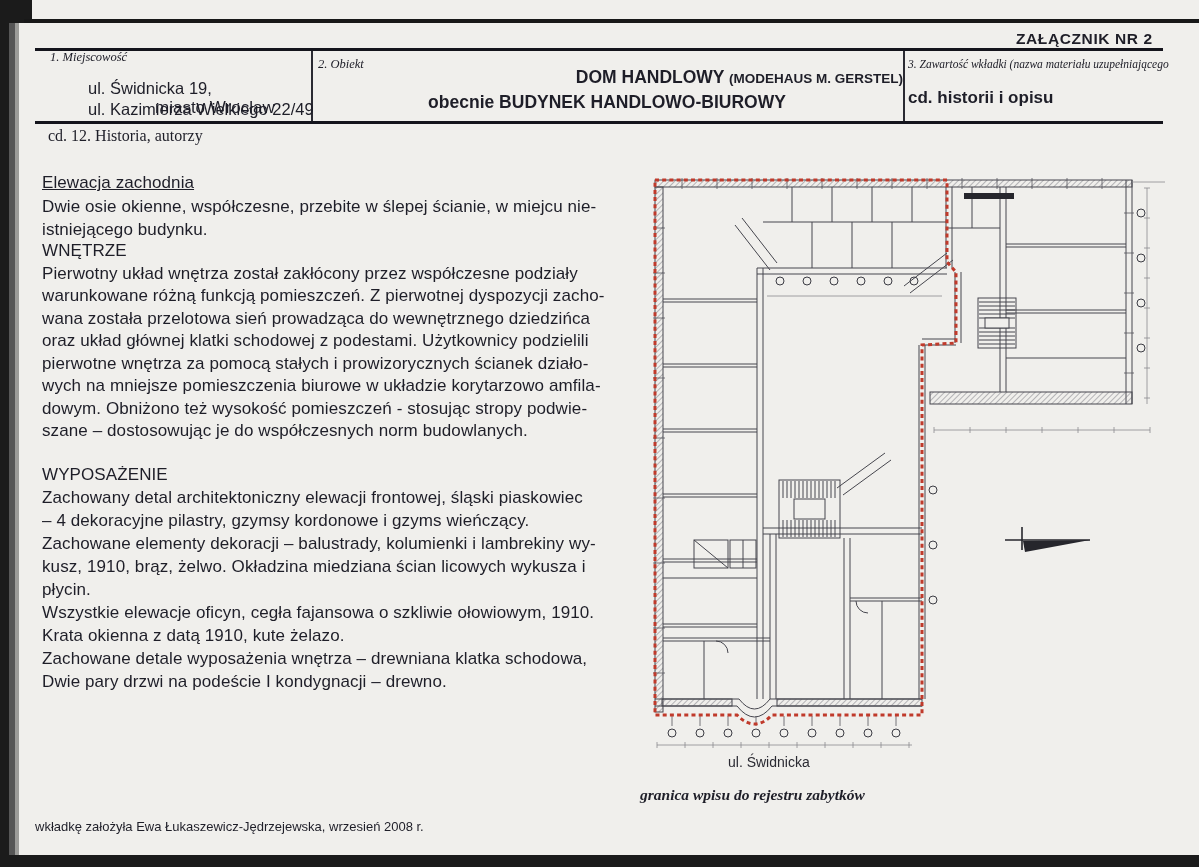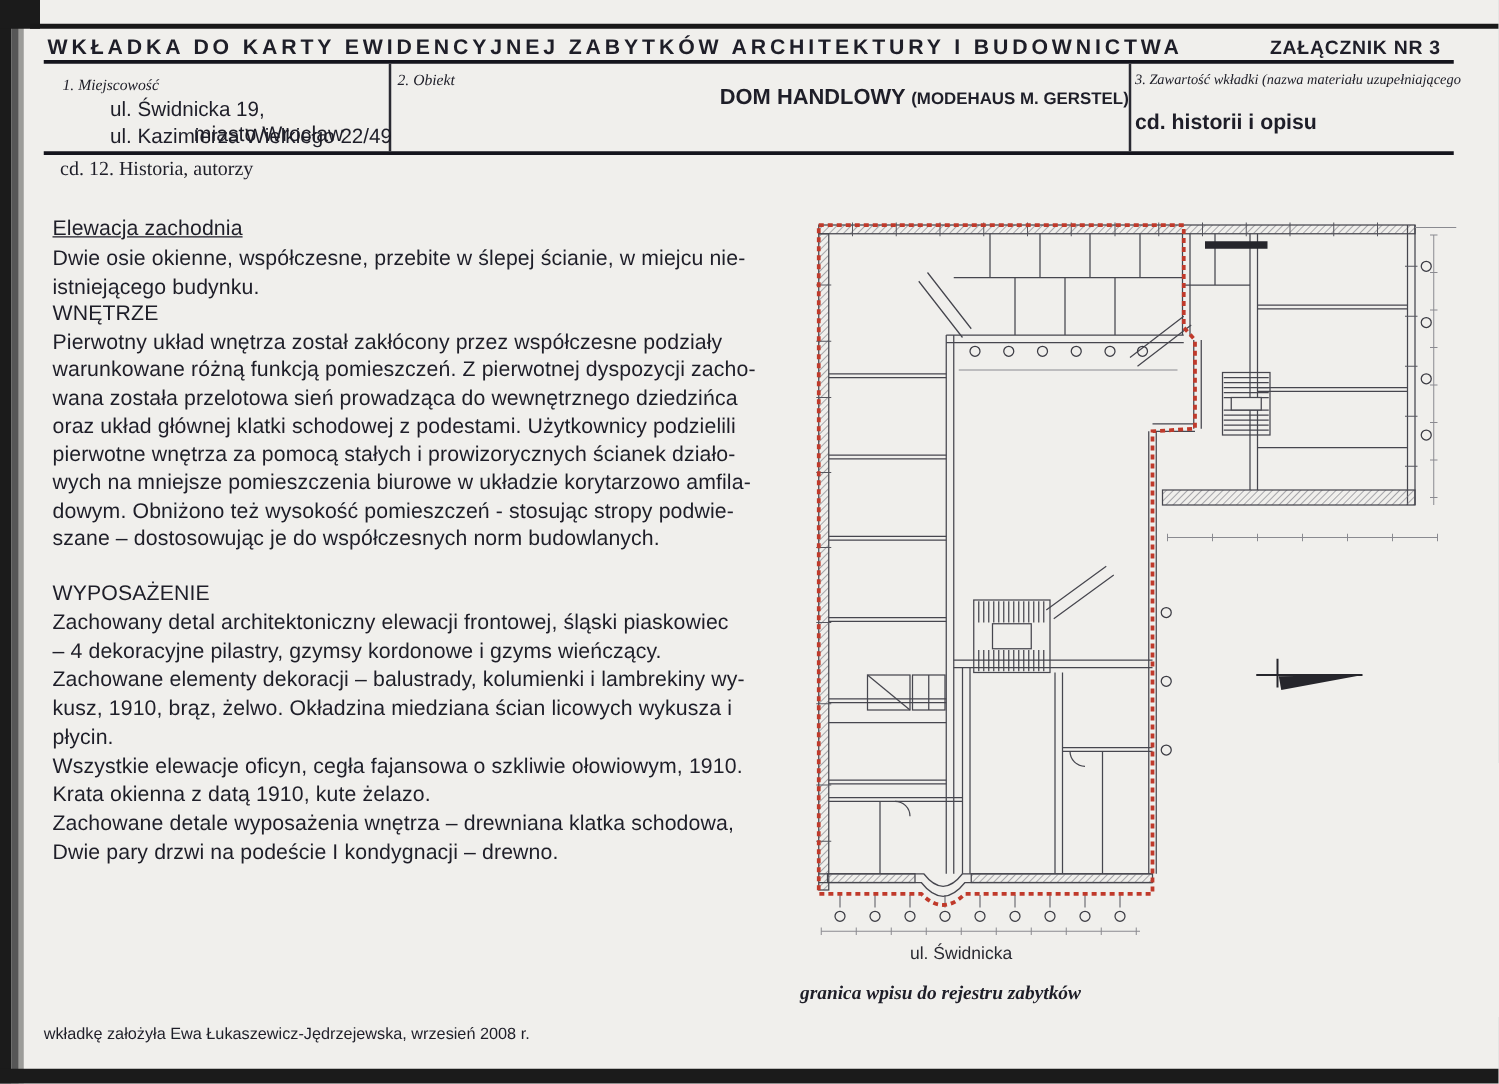--- a/index.html
+++ b/index.html
@@ -56,35 +56,35 @@
 
 <div class="page">
 
   <div class="edge l1"></div>
   <div class="edge l2"></div>
   <div class="edge l3"></div>
   <div class="edge corner"></div>
   <div class="edge top"></div>
   <div class="edge bottom"></div>
 
-  <div class="doc-title">WKŁADKA DO KARTY EWIDENCYJNEJ ZABYTKÓW ARCHITEKTURY I BUDOWNICTWA</div>
-  <div class="attachment">ZAŁĄCZNIK NR 3</div>
+  <div class="attachment">ZAŁĄCZNIK NR 2</div>
   <div class="rule title-underline"></div>
 
   <div class="vline v1"></div>
   <div class="vline v2"></div>
   <div class="rule table-bottom"></div>
 
-  <div class="cell-label" style="left:50px;top:61px;">1. Miejscowość</div>
+  <div class="cell-label" style="left:50px;top:50px;">1. Miejscowość</div>
   <div class="city">miasto Wrocław</div>
   <div class="addr1">ul. Świdnicka 19,</div>
   <div class="addr2">ul. Kazimierza Wielkiego 22/49</div>
 
   <div class="cell-label" style="left:318px;top:57px;">2. Obiekt</div>
   <div class="obj-line1"><span class="obj-name">DOM HANDLOWY</span><span>&nbsp;</span><span class="obj-sub">(MODEHAUS M. GERSTEL)</span></div>
+  <div class="obj-line2">obecnie BUDYNEK HANDLOWO-BIUROWY</div>
 
   <div class="cell-label" style="left:908px;top:58px;font-size:11.5px;">3. Zawartość wkładki (nazwa materiału uzupełniającego</div>
   <div class="cell3-value">cd. historii i opisu</div>
 
   <div class="section-label">cd. 12. Historia, autorzy</div>
 
   <div class="textblock tb-elewacja"><span class="heading h-underline">Elewacja zachodnia</span><span>Dwie osie okienne, współczesne, przebite w ślepej ścianie, w miejcu nie-
 istniejącego budynku.</span></div>
 
   <div class="textblock tb-wnetrze"><span class="heading">WNĘTRZE</span><span>Pierwotny układ wnętrza został zakłócony przez współczesne podziały

